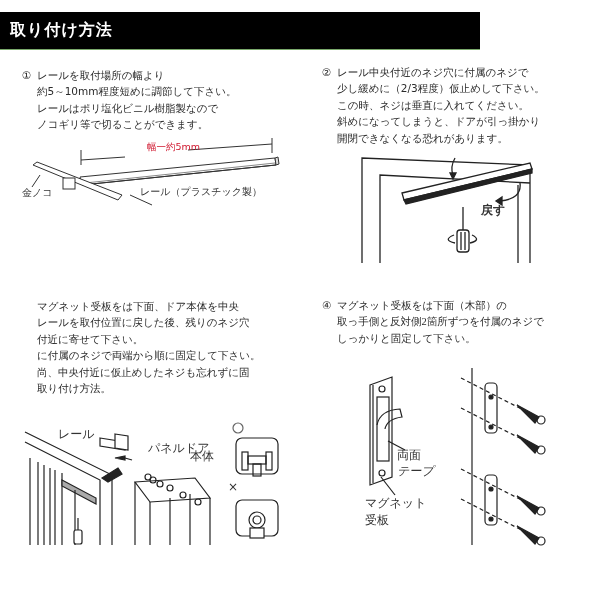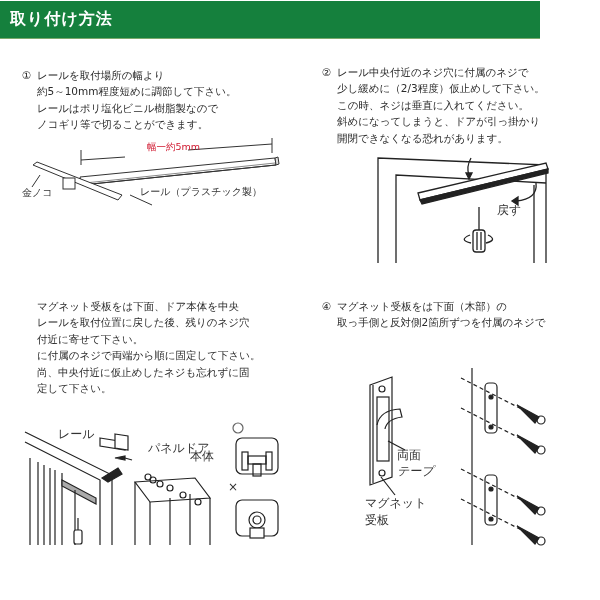--- a/index.html
+++ b/index.html
@@ -1,20 +1,20 @@
 <!DOCTYPE html>
 <html><head>
 <meta charset="utf-8">
 <style>
   * { box-sizing: border-box; margin: 0; padding: 0; }
   html, body { width: 600px; height: 600px; background: #ffffff; overflow: hidden; }
   body { position: relative; font-family: "DejaVu Sans", "Liberation Sans", sans-serif; color: #222; }
   .header {
-    position: absolute; left: 0; top: 1px; width: 540px; height: 38px;
-    background: #15803d; border-bottom: 1px solid #7aa96b;
+    position: absolute; left: 0; top: 12px; width: 480px; height: 38px;
+    background: #000000; border-bottom: 1px solid #7aa96b;
   }
   .header-title {
     position: absolute; left: 10px; top: 8px; color: #ffffff;
     font-weight: bold; font-size: 16px; letter-spacing: 1px;
   }
   .step {
     position: absolute; font-size: 10.5px; line-height: 16.4px; color: #2a2a2a;
   }
   .step .line { display: block; white-space: nowrap; }
   .step .num { display: inline-block; width: 15px; }
@@ -64,21 +64,21 @@
 </div>
 
 <div class="step" style="left:322px; top:64px;">
   <span class="line"><span class="num">②</span><span>レール中央付近のネジ穴に付属のネジで</span></span>
   <span class="line indent">少し緩めに（2/3程度）仮止めして下さい。</span>
   <span class="line indent">この時、ネジは垂直に入れてください。</span>
   <span class="line indent">斜めになってしまうと、ドアが引っ掛かり</span>
   <span class="line indent">開閉できなくなる恐れがあります。</span>
 </div>
 
-<div class="fig" style="left:366px; top:155px; width:190px; height:110px;">
+<div class="fig" style="left:350px; top:155px; width:190px; height:110px;font-weight:bold;">
   <svg width="190" height="110" viewBox="0 0 190 110">
     <g stroke="#222" stroke-width="1.3" fill="none">
 
       <polyline points="12,108 12,3 180,10"></polyline>
       <polyline points="30,108 30,20 180,28"></polyline>
       <line x1="168" y1="30" x2="168" y2="108"></line>
       <line x1="180" y1="10" x2="180" y2="108"></line>
 
       <polygon points="52,38 180,8 182,14 54,45" fill="#fff"></polygon>
       <polygon points="54,45 182,14 182,18 56,49" fill="#222"></polygon>
@@ -98,21 +98,21 @@
   </svg>
   <span class="lbl lbl-lg" style="left:131px; top:47px;">戻す</span>
 </div>
 
 <div class="step" style="left:22px; top:298px;">
   <span class="line indent">マグネット受板をは下面、ドア本体を中央</span>
   <span class="line indent">レールを取付位置に戻した後、残りのネジ穴</span>
   <span class="line indent">付近に寄せて下さい。</span>
   <span class="line indent">に付属のネジで両端から順に固定して下さい。</span>
   <span class="line indent">尚、中央付近に仮止めしたネジも忘れずに固</span>
-  <span class="line indent">定して下さい。</span>
+  <span class="line indent">取り付け方法。</span>
 </div>
 
 <div class="fig" style="left:20px; top:420px; width:270px; height:130px;">
   <svg width="270" height="130" viewBox="0 0 270 130">
     <g stroke="#222" stroke-width="1.2" fill="none">
 
       <polyline points="5,12 92,55 92,125"></polyline>
       <polyline points="5,22 80,60 80,125"></polyline>
       <line x1="10" y1="38" x2="10" y2="125"></line>
       <line x1="18" y1="42" x2="18" y2="125"></line>
@@ -158,23 +158,24 @@
       <circle cx="237" cy="100" r="4"></circle>
       <rect x="230" y="108" width="14" height="10" fill="#fff"></rect>
     </g>
   </svg>
   <span class="lbl lbl-lg" style="left:38px; top:6px;">レール</span>
   <span class="lbl lbl-lg" style="left:128px; top:20px;font-family:Liberation Mono, monospace;">パネルドア</span>
   <span class="lbl lbl-lg" style="left:170px; top:28px;">本体</span>
   <span class="lbl lbl-lg" style="left:208px; top:60px;">×</span>
 </div>
 
-<div class="step" style="left:322px; top:298px;">
+<div class="step" style="left:322px; top:298px;font-family:Liberation Serif, serif;">
   <span class="line"><span class="num">④</span><span>マグネット受板をは下面（木部）の</span></span>
   <span class="line indent">取っ手側と反対側2箇所ずつを付属のネジで</span>
+  <span class="line indent">しっかりと固定して下さい。</span>
 </div>
 
 <div class="fig" style="left:355px; top:365px; width:200px; height:185px;">
   <svg width="200" height="185" viewBox="0 0 200 185">
     <g stroke="#222" stroke-width="1.2" fill="none">
 
       <polygon points="15,20 37,12 37,112 15,120"></polygon>
       <line x1="18" y1="20" x2="18" y2="118"></line>
       <circle cx="27" cy="24" r="3"></circle>
       <rect x="22" y="32" width="12" height="64"></rect>

